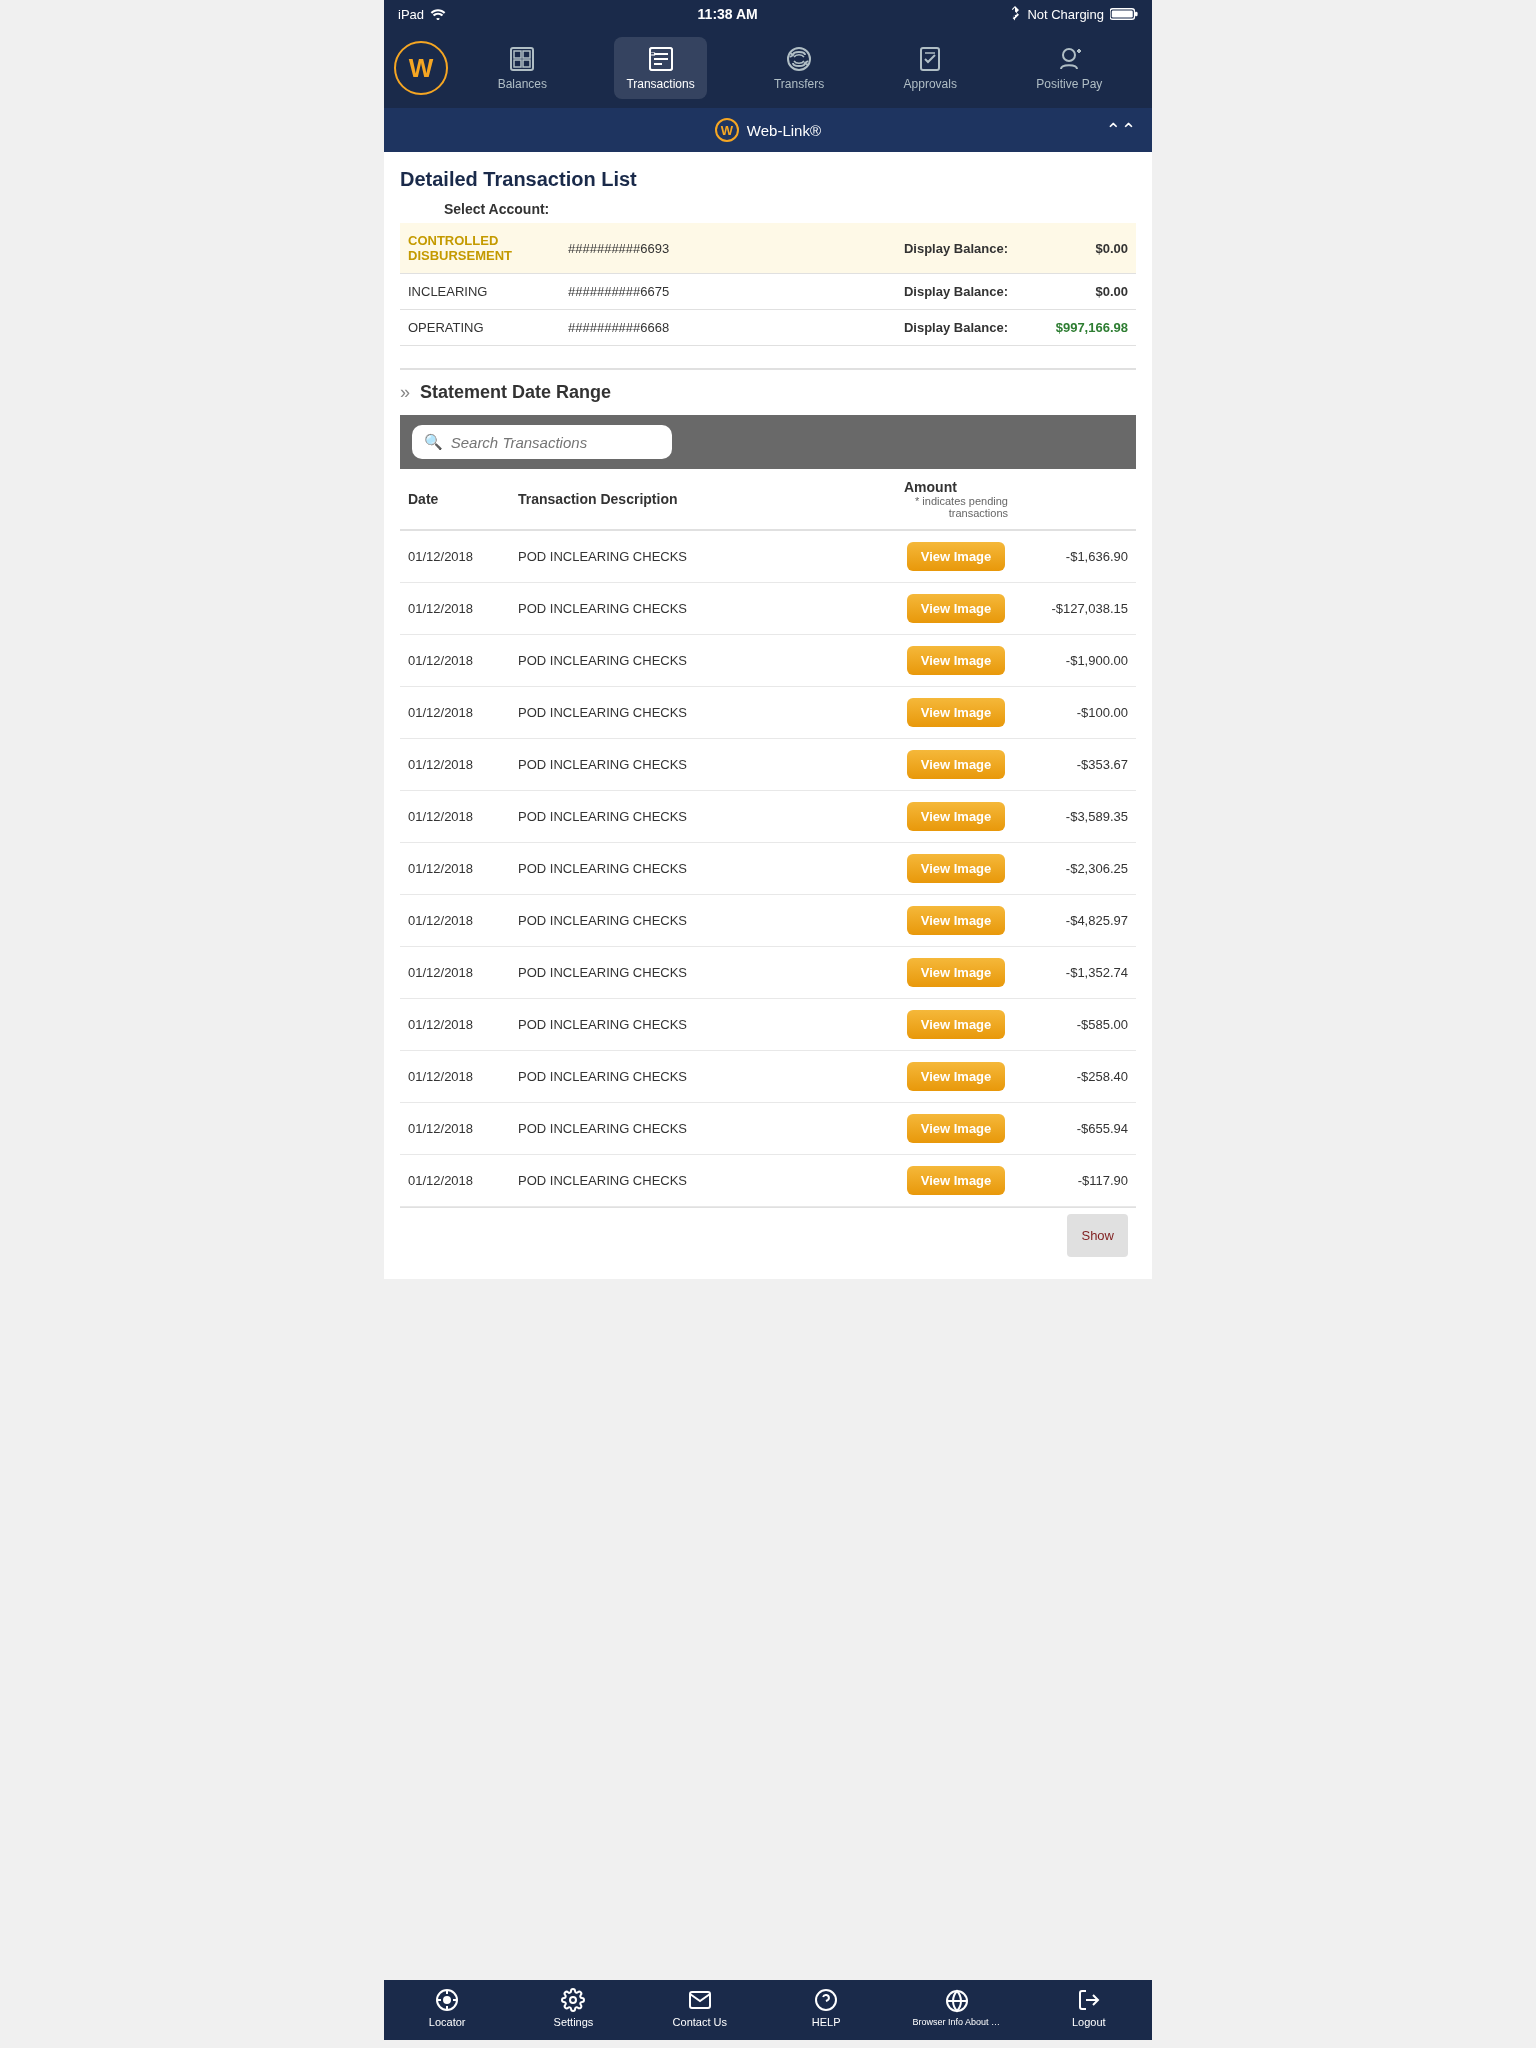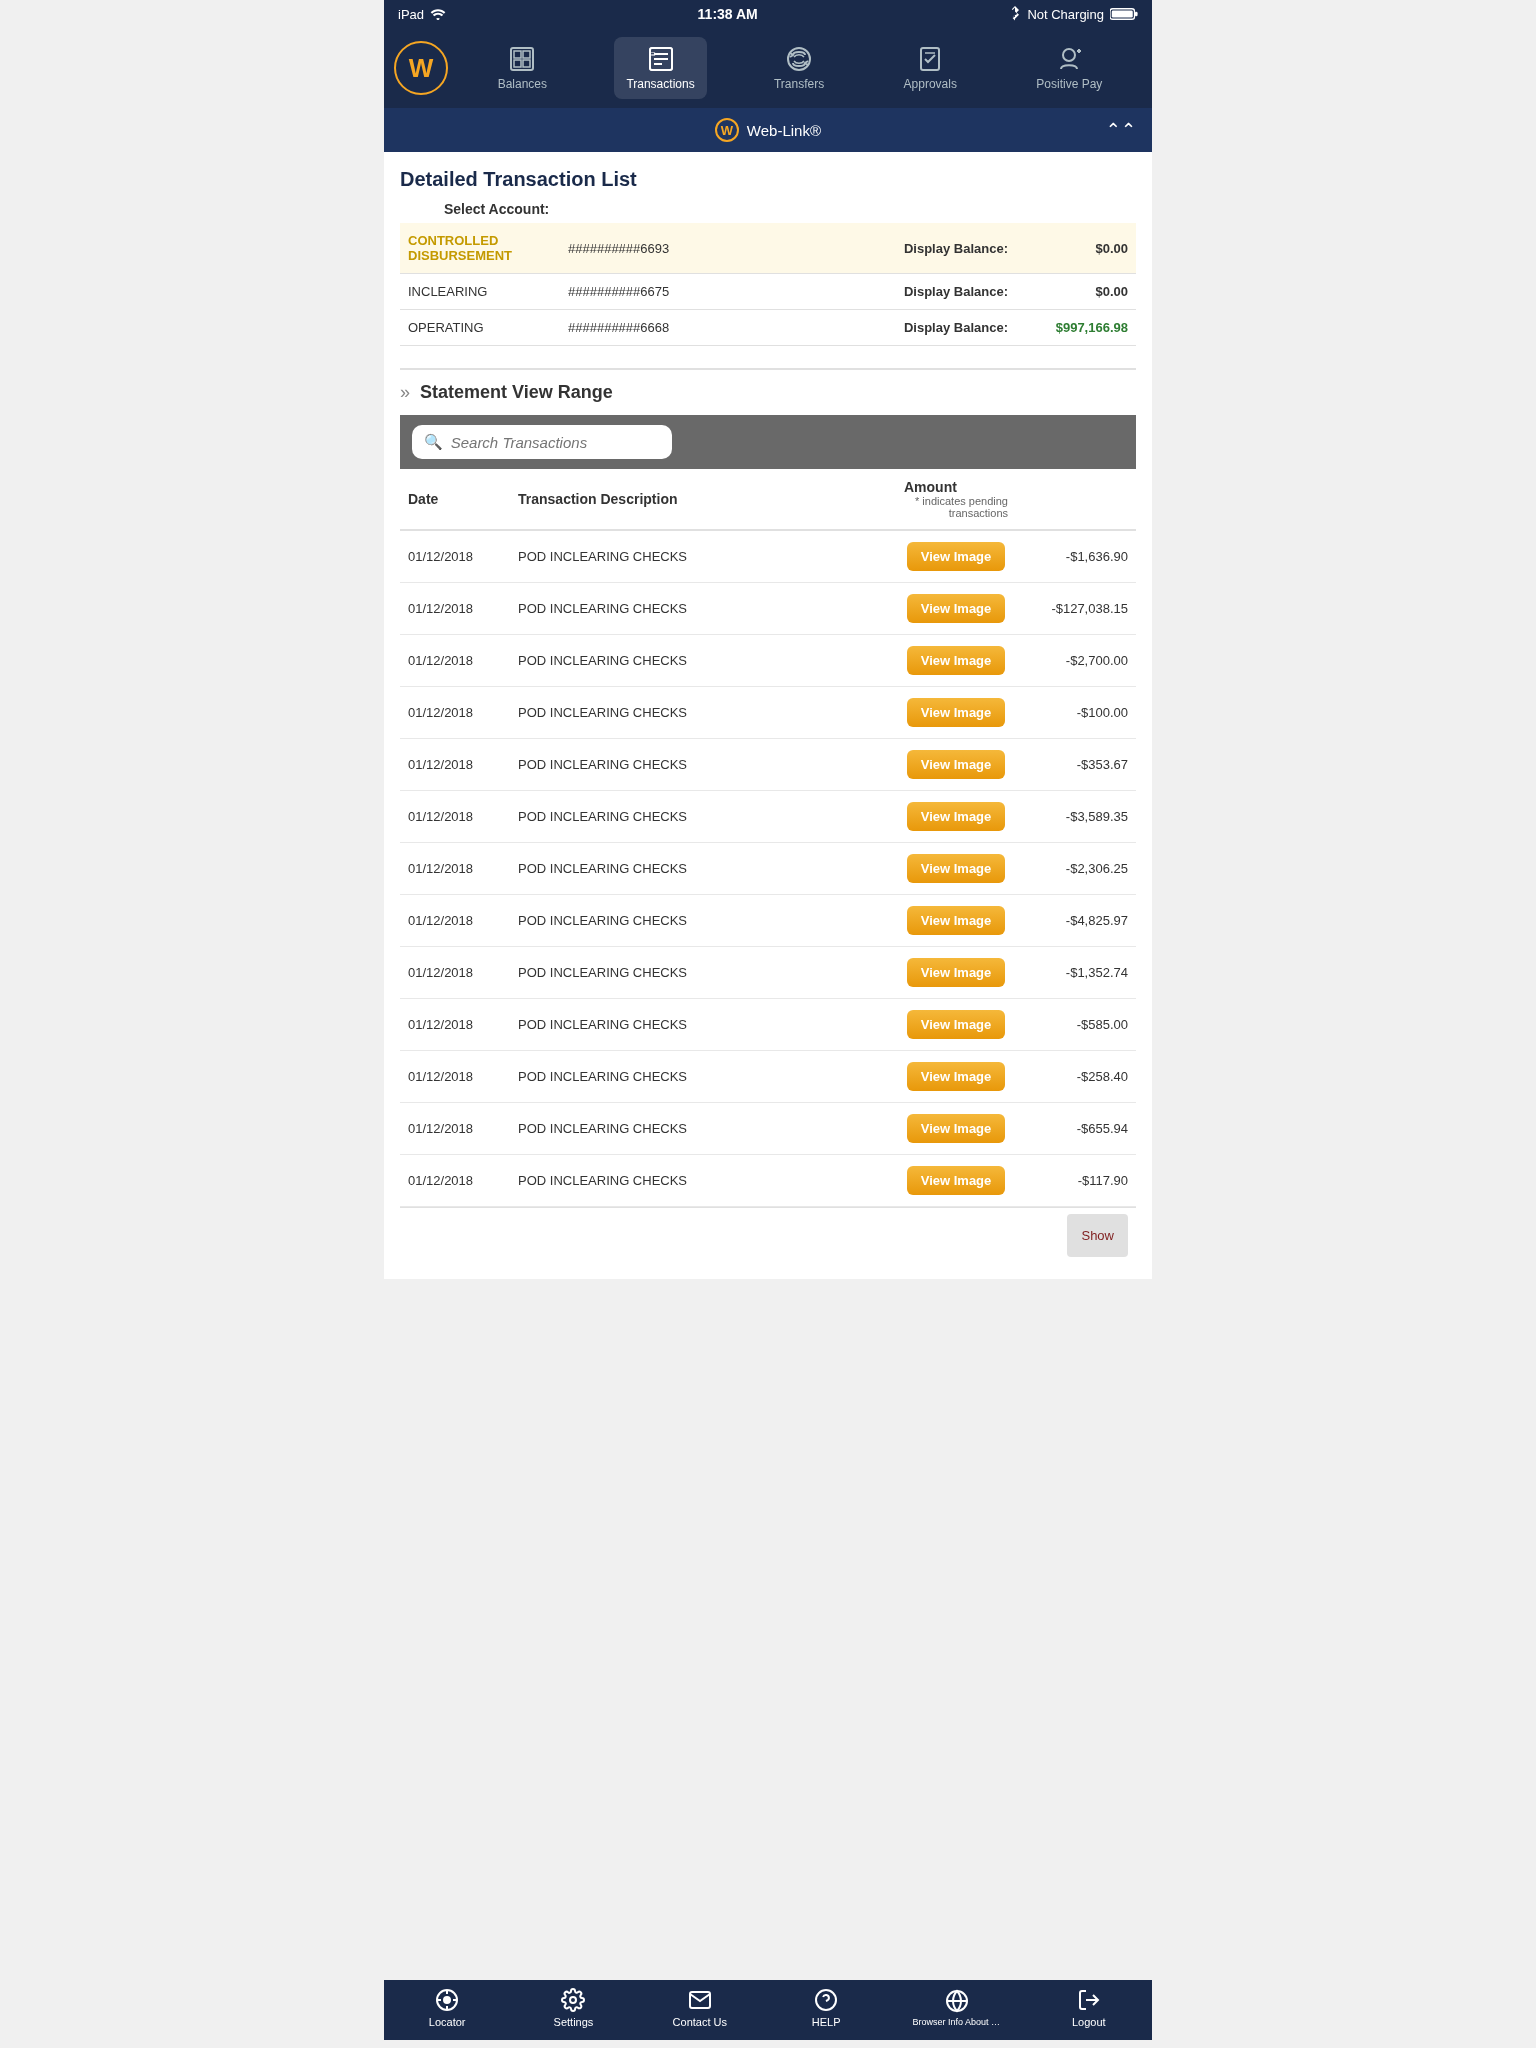--- a/index.html
+++ b/index.html
@@ -400,21 +400,21 @@
       <td class="balance-label">Display Balance:</td>
       <td class="balance-value green">$997,166.98</td>
     </tr>
       </tbody>
   </table>
 
   <div style="height:14px;"></div>
 
   <div class="date-range-section">
     <span class="chevron-right-double">»</span>
-    <span class="date-range-label">Statement View Range</span>
+    <span class="date-range-label">Statement Date Range</span>
   </div>
 
   <div class="search-bar-wrapper">
     <div class="search-input-container">
       <span class="search-icon">🔍</span>
       <input type="text" class="search-input" placeholder="Search Transactions" style="">
     </div>
   </div>
 
   <table class="transaction-table">
@@ -444,21 +444,21 @@
         <button class="view-image-btn">View Image</button>
       </td>
       <td class="td-amount amount-negative">-$127,038.15</td>
     </tr>
         <tr>
       <td class="td-date">01/12/2018</td>
       <td class="td-desc">POD INCLEARING CHECKS</td>
       <td class="td-action">
         <button class="view-image-btn">View Image</button>
       </td>
-      <td class="td-amount amount-negative">-$2,700.00</td>
+      <td class="td-amount amount-negative">-$1,900.00</td>
     </tr>
         <tr>
       <td class="td-date">01/12/2018</td>
       <td class="td-desc">POD INCLEARING CHECKS</td>
       <td class="td-action">
         <button class="view-image-btn">View Image</button>
       </td>
       <td class="td-amount amount-negative">-$100.00</td>
     </tr>
         <tr>

